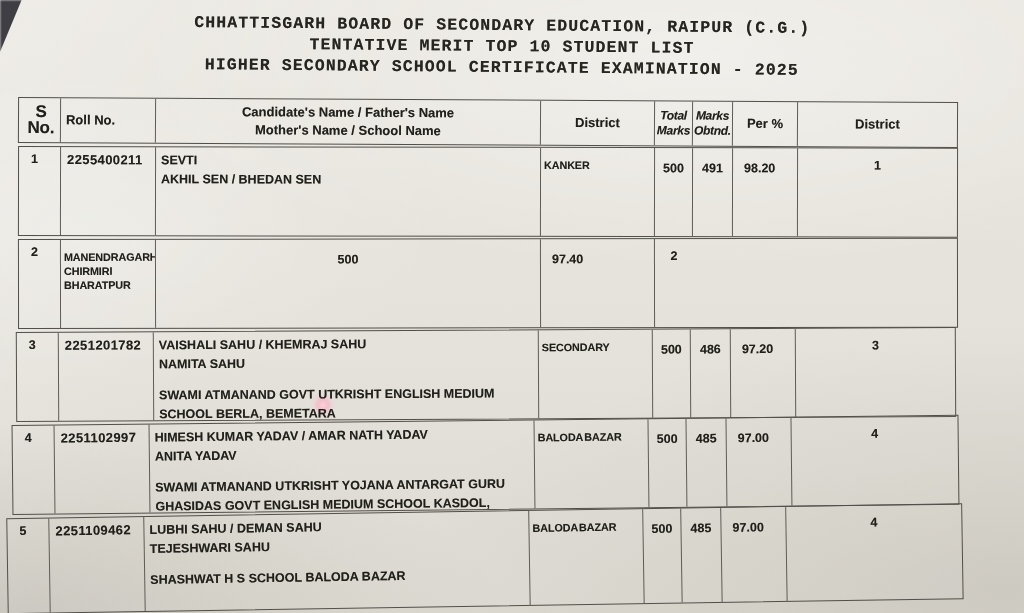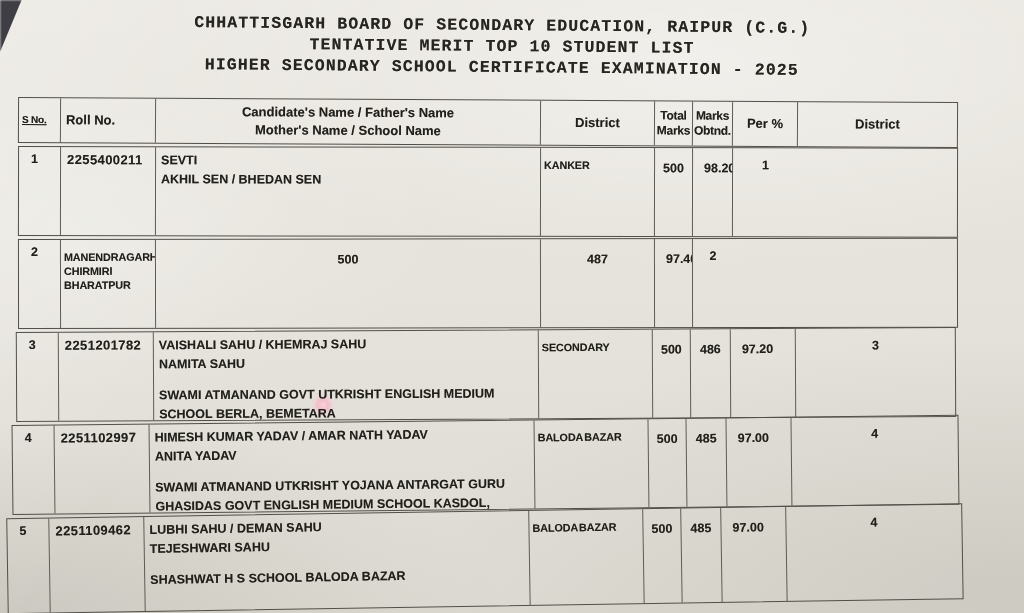--- a/index.html
+++ b/index.html
@@ -74,24 +74,24 @@
 
   .cell { border-right: 1.1px solid #5e5c55; overflow: hidden; }
   .cell:last-child { border-right: none; }
 
   
   .thead .cell {
     font-weight: 700; font-size: 13px;
     display: flex; flex-direction: column; justify-content: center;
     align-items: center; text-align: center; line-height: 16px;
   }
-  .thead .h-sno  { align-items: flex-start; padding-left: 3px; font-size: 10px; letter-spacing: -0.2px; text-decoration: underline; }
+  .thead .h-sno  { align-items: flex-start; padding-left: 3px; font-size: 17px; letter-spacing: -0.2px; }
   .thead .h-roll { align-items: flex-start; padding-left: 5px; }
   .thead .h-name { line-height: 18px; }
-  .thead .h-total, .thead .h-obtnd { font-size: 12px; line-height: 15px; letter-spacing: -0.3px; }
+  .thead .h-total, .thead .h-obtnd { font-size: 12px; line-height: 15px; letter-spacing: -0.3px; font-style: italic; }
 
   
   .c-sno   { font-weight: 700; font-size: 12.5px; padding: 5px 0 0 12px; }
   .c-roll  { font-weight: 700; font-size: 13px; letter-spacing: 0.4px; padding: 5px 0 0 6px; }
   .c-name  { font-weight: 700; font-size: 12.5px; padding: 4px 16px 0 5px; line-height: 19px; }
   .c-name .school { margin-top: 12px; }
   .c-district {
     font-weight: 700; font-size: 10.8px; line-height: 14px;
     word-spacing: -1.5px; letter-spacing: -0.1px;
     padding: 10px 0 0 3px;
@@ -136,29 +136,29 @@
 
   <div class="trow r1">
     <div class="cell c-sno">1</div>
     <div class="cell c-roll">2255400211</div>
     <div class="cell c-name">
       <div>SEVTI</div>
       <div>AKHIL SEN / BHEDAN SEN</div>
     </div>
     <div class="cell c-district">KANKER</div>
     <div class="cell c-total">500</div>
+    <div class="cell c-obtnd">491</div>
     <div class="cell c-pct">98.20</div>
     <div class="cell c-pos">1</div>
   </div>
 
   <div class="trow r2">
     <div class="cell c-sno">2</div>
     <div class="cell c-district">MANENDRAGARH CHIRMIRI BHARATPUR</div>
     <div class="cell c-total">500</div>
-    <div class="cell c-obtnd">487</div>
     <div class="cell c-pct">97.40</div>
     <div class="cell c-pos">2</div>
   </div>
 
   <div class="trow r3">
     <div class="cell c-sno">3</div>
     <div class="cell c-roll">2251201782</div>
     <div class="cell c-name">
       <div>VAISHALI SAHU / KHEMRAJ SAHU</div>
       <div>NAMITA SAHU</div>

